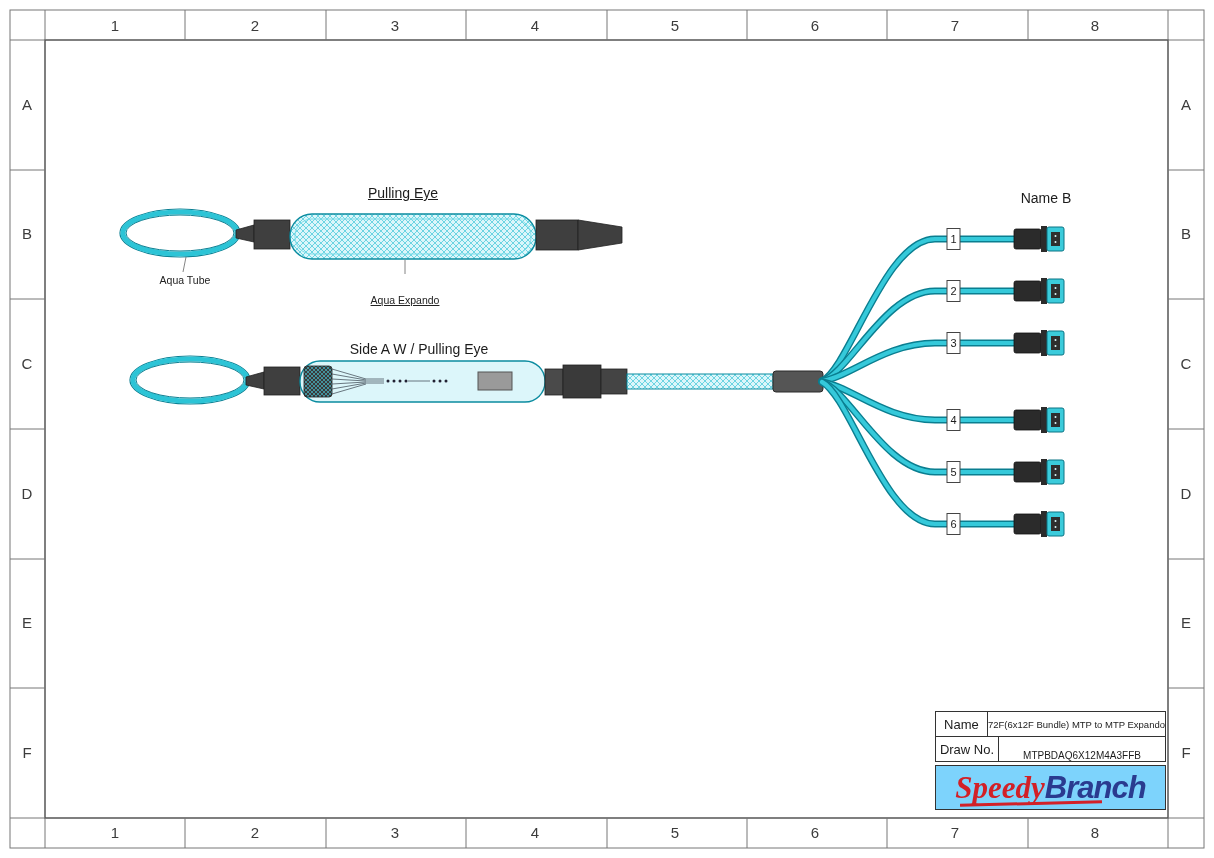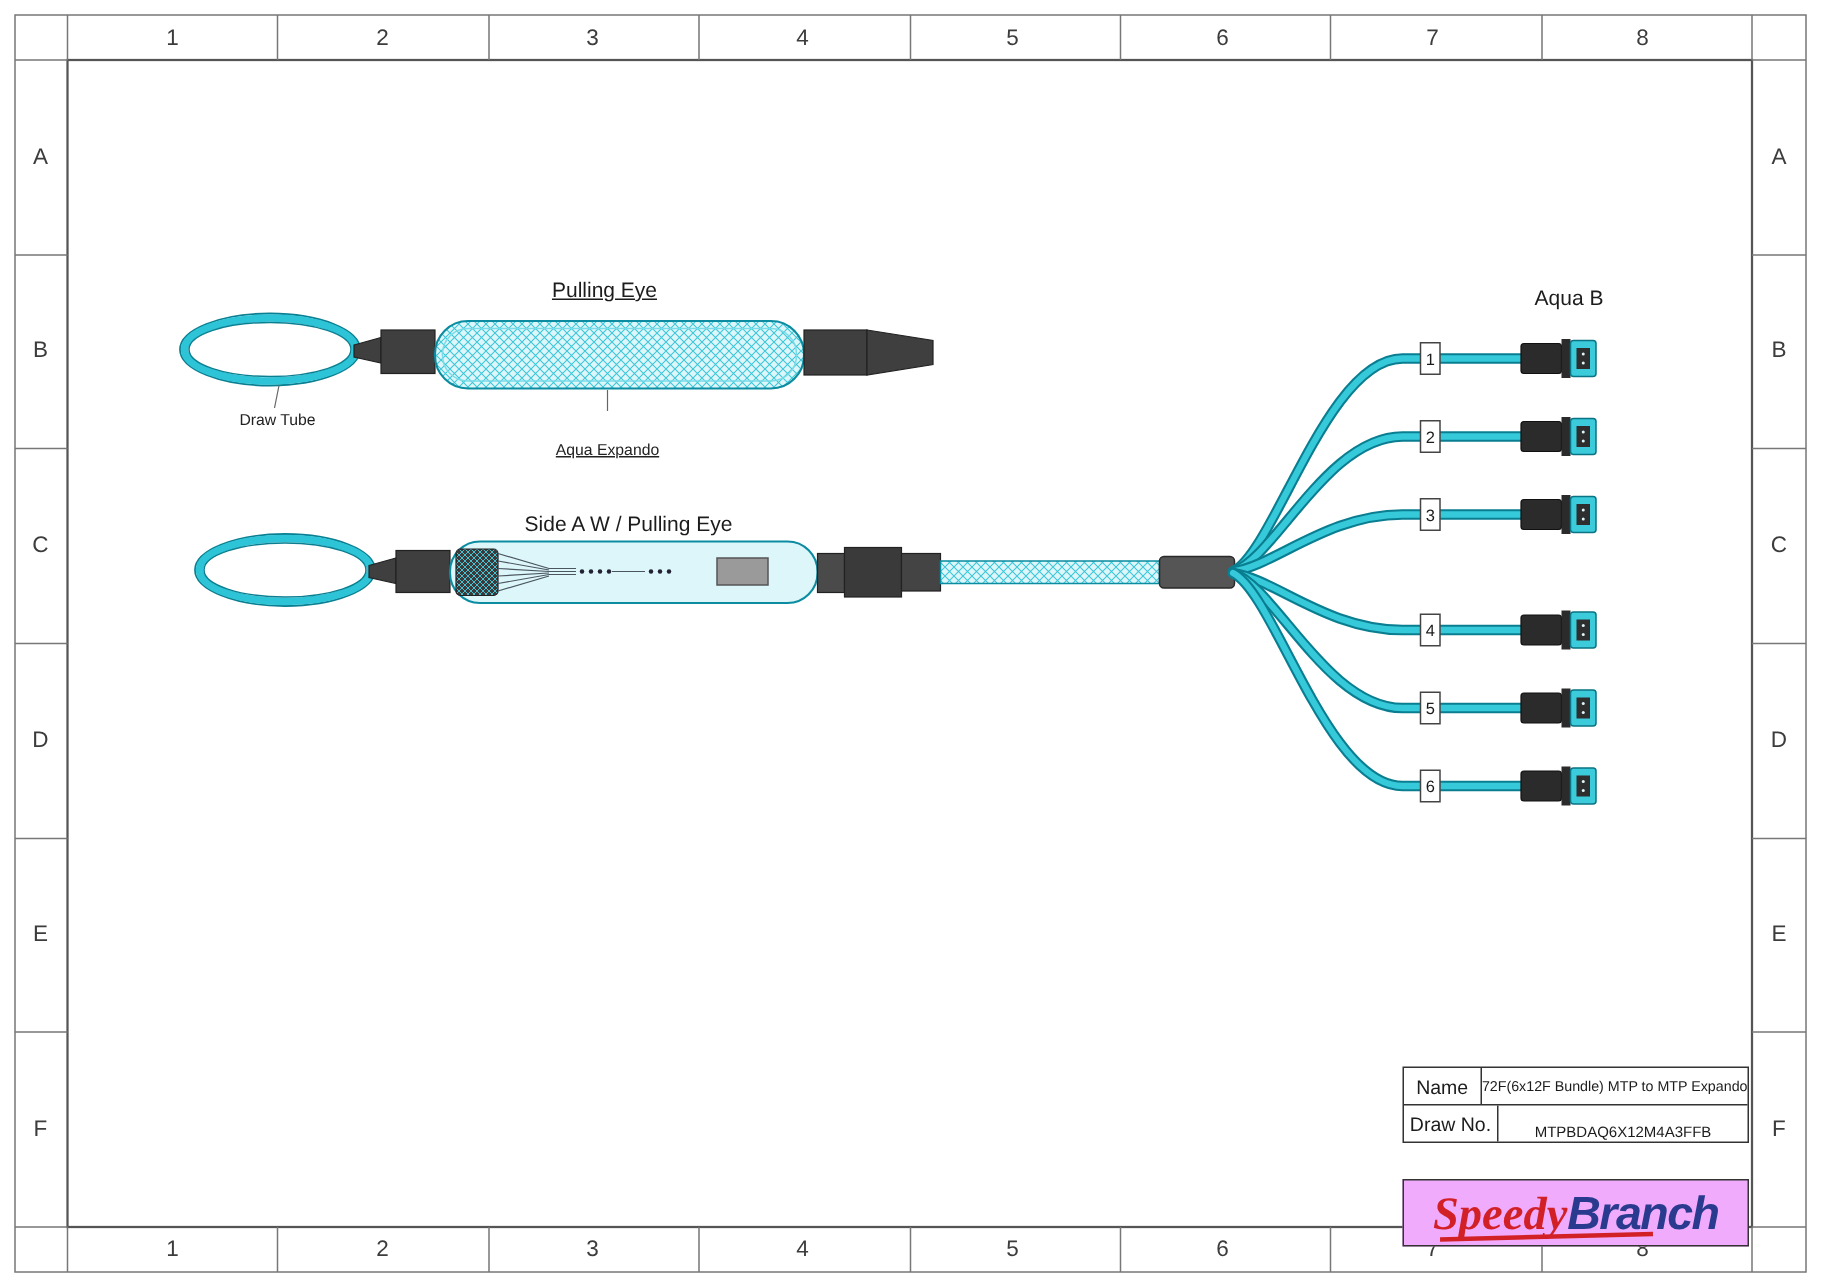--- a/index.html
+++ b/index.html
@@ -19,21 +19,21 @@
   
   .tblock { position:absolute; left:935px; top:711px; width:231px; border:1.2px solid #333; background:#fff; box-sizing:border-box; }
   .trow { display:flex; height:24px; }
   .trow + .trow { border-top:1.2px solid #333;text-align:center; }
   .tcell-l { width:62px; border-right:1.2px solid #333; display:flex; align-items:center; justify-content:center; font-size:13px; color:#1c1c1c; }
   .tcell-v { flex:1; display:flex; align-items:center; justify-content:center; font-size:9.5px; color:#1c1c1c; white-space:nowrap; }
   .tcell-v.v2 { font-size:10px;margin-top:12px; }
   .logobox {
     position:absolute; left:935px; top:765px; width:231px; height:45px;
     border:1.5px solid #333; box-sizing:border-box;
-    display:flex; align-items:center; justify-content:center; background:#f0abfc;margin-top:21px;
+    display:flex; align-items:center; justify-content:center; background:#7dd3fc;
   }
   .logo-speedy { font-family:"Liberation Serif", serif; font-style:italic; font-weight:bold; font-size:31px; color:#d22027; }
   .logo-fibertx { font-family:"Liberation Sans", sans-serif; font-style:italic; font-weight:bold; font-size:31px; color:#2a3b8f; letter-spacing:-1px; }
   .logo-underline { position:absolute; left:24px; bottom:5px; width:142px; height:2.5px; background:#d22027; transform:rotate(-1.5deg); }
 </style>
 </head>
 <body>
 
 <div class="page">
 
@@ -239,24 +239,24 @@
   <div class="gl" style="left:12px; top:742px;">F</div>
 
   <div class="gl" style="left:1171px; top:94px;">A</div>
   <div class="gl" style="left:1171px; top:223px;">B</div>
   <div class="gl" style="left:1171px; top:353px;">C</div>
   <div class="gl" style="left:1171px; top:483px;">D</div>
   <div class="gl" style="left:1171px; top:612px;">E</div>
   <div class="gl" style="left:1171px; top:742px;">F</div>
 
   <div class="lbl t-main" style="left:338px; top:185px; width:130px;text-decoration:underline;">Pulling Eye</div>
-  <div class="lbl t-small" style="left:130px; top:274px; width:110px;">Draw Tube</div>
+  <div class="lbl t-small" style="left:130px; top:274px; width:110px;">Aqua Tube</div>
   <div class="lbl t-small" style="left:340px; top:294px; width:130px;text-decoration:underline;">Aqua Expando</div>
   <div class="lbl t-main" style="left:319px; top:341px; width:200px;">Side A W / Pulling Eye</div>
-  <div class="lbl t-main" style="left:998px; top:190px; width:96px;">Aqua B</div>
+  <div class="lbl t-main" style="left:998px; top:190px; width:96px;">Name B</div>
 
   <div class="tblock">
     <div class="trow">
       <div class="tcell-l">Name</div>
       <div class="tcell-v">72F(6x12F Bundle) MTP to MTP Expando</div>
     </div>
     <div class="trow">
       <div class="tcell-l">Draw No.</div>
       <div class="tcell-v v2">MTPBDAQ6X12M4A3FFB</div>
     </div>

